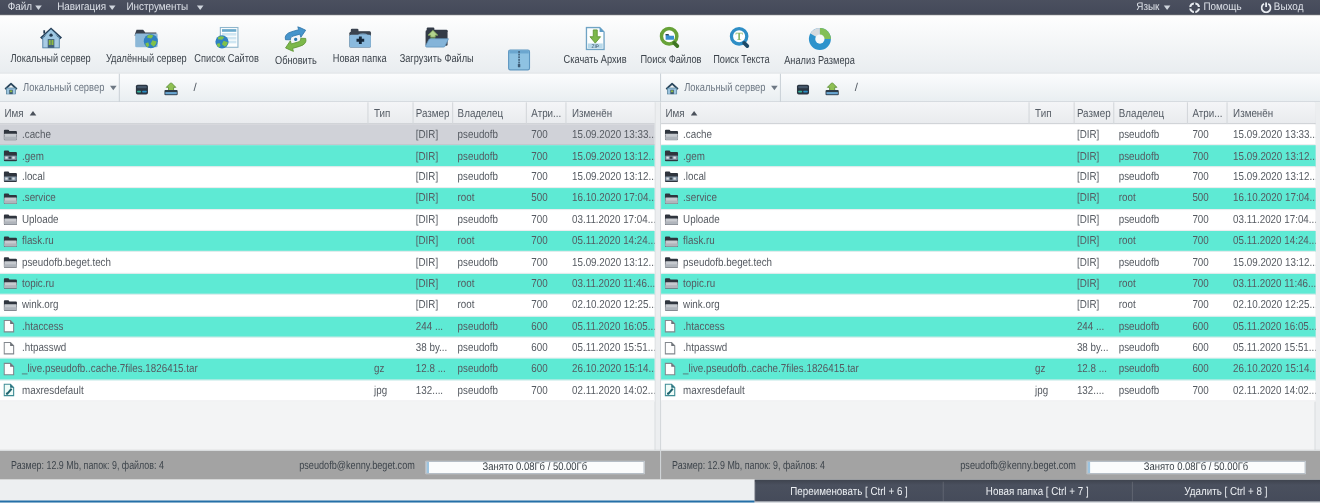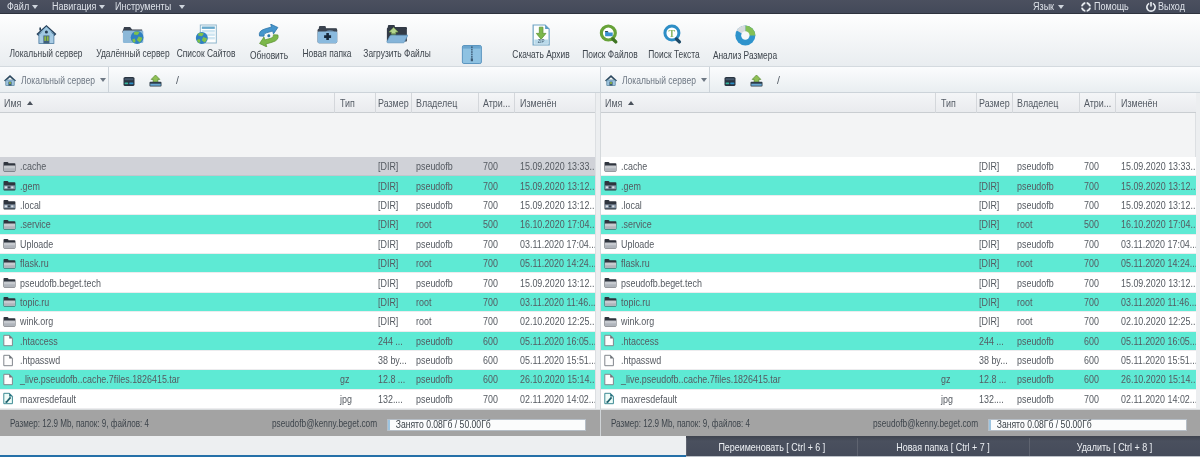--- a/index.html
+++ b/index.html
@@ -42,33 +42,33 @@
 .thead .c:last-child { border-right:none; }
 .c-name { width:335px; padding-left:8px; }
 .thead .c-name { padding-left:4px; }
 .c-type { width:41px; padding-left:5px; }
 .c-size { width:36px; padding-left:2px; }
 .c-own  { width:67px; padding-left:4px; }
 .c-attr { width:36px; padding-left:4px; overflow:hidden; white-space:nowrap; }
 .c-date { width:80px; padding-left:5px; overflow:hidden; white-space:nowrap; }
 .sortup { position:absolute; left:27px; top:8px; width:0; height:0; border-left:3.5px solid transparent; border-right:3.5px solid transparent; border-bottom:4px solid #4a515b; }
 
-.rows { position:absolute; top:20px; left:0; width:595px;margin-top:44px; }
+.rows { position:absolute; top:20px; left:0; width:595px; }
 .row { height:19.4px; display:flex; align-items:center; background:#fff; border-bottom:1px solid #ececee; font-size:10.5px; color:#555a61; }
 .row.alt { background:#5eead4; }
 .row.sel { background:#d0d2d8; border-bottom-color:#c3c6cc; }
 .row .c { display:flex; align-items:center; overflow:hidden; white-space:nowrap; flex:none; }
 .row .c-name { padding-left:3px; }
 .row .c-name svg { margin-right:4px; flex:none; }
 .row .c-date { color:#555a61; }
 
 .statusbar { position:absolute; left:0; top:316px; width:600px; height:27px; background:#a3a3a3; border-top:1px solid #d9dcde; font-size:10.5px; color:#3e454c; }
 .statusbar .sz { position:absolute; left:10px; top:7px; transform:scaleX(0.77); transform-origin:0 50%; white-space:nowrap; }
 .statusbar .em { position:absolute; left:272px; top:7px; transform:scaleX(0.79); transform-origin:0 50%; white-space:nowrap; }
-.statusbar .quota { position:absolute; left:387px; top:9px; width:199px; height:12px; background:#fbfcfc; border:1px solid #b6bec6; font-size:10px; color:#3a4147; text-align:left; line-height:10px; }
+.statusbar .quota { position:absolute; left:387px; top:9px; width:199px; height:12px; background:#fbfcfc; border:1px solid #b6bec6; font-size:10px; color:#3a4147; text-align:center; line-height:10px; }
 .statusbar .quota .fill { position:absolute; left:0; top:0; width:2px; height:10px; background:#9cc4e0; }
 .statusbar .quota .qt { position:relative; display:inline-block; transform:scaleX(0.86); line-height:10px; }
 #statusrow { position:absolute; top:409px; left:0; width:1200px; height:27px; display:flex; }
 #statusrow .statusbar { position:relative; top:0; }
 #statusrow .statusbar + .statusbar { border-left:1px solid #d0d4d7; }
 
 #bottombar { position:absolute; top:436px; left:0; width:1200px; height:21px; background:#edeff1; }
 #grpA { position:absolute; left:0; top:1.5px; width:685.7px; height:17px; background:linear-gradient(#50566a,#464c5b); border-top:1px solid #5e6572; display:flex; }
 #grpAstrip { position:absolute; left:0; top:18.5px; width:685.7px; height:2.5px; background:#2570a8; }
 #grpB { position:absolute; left:685.7px; top:0; width:514.3px; height:19.5px; background:linear-gradient(#3e434e,#4a505e 25%,#454b5a); display:flex; align-items:flex-end; }

